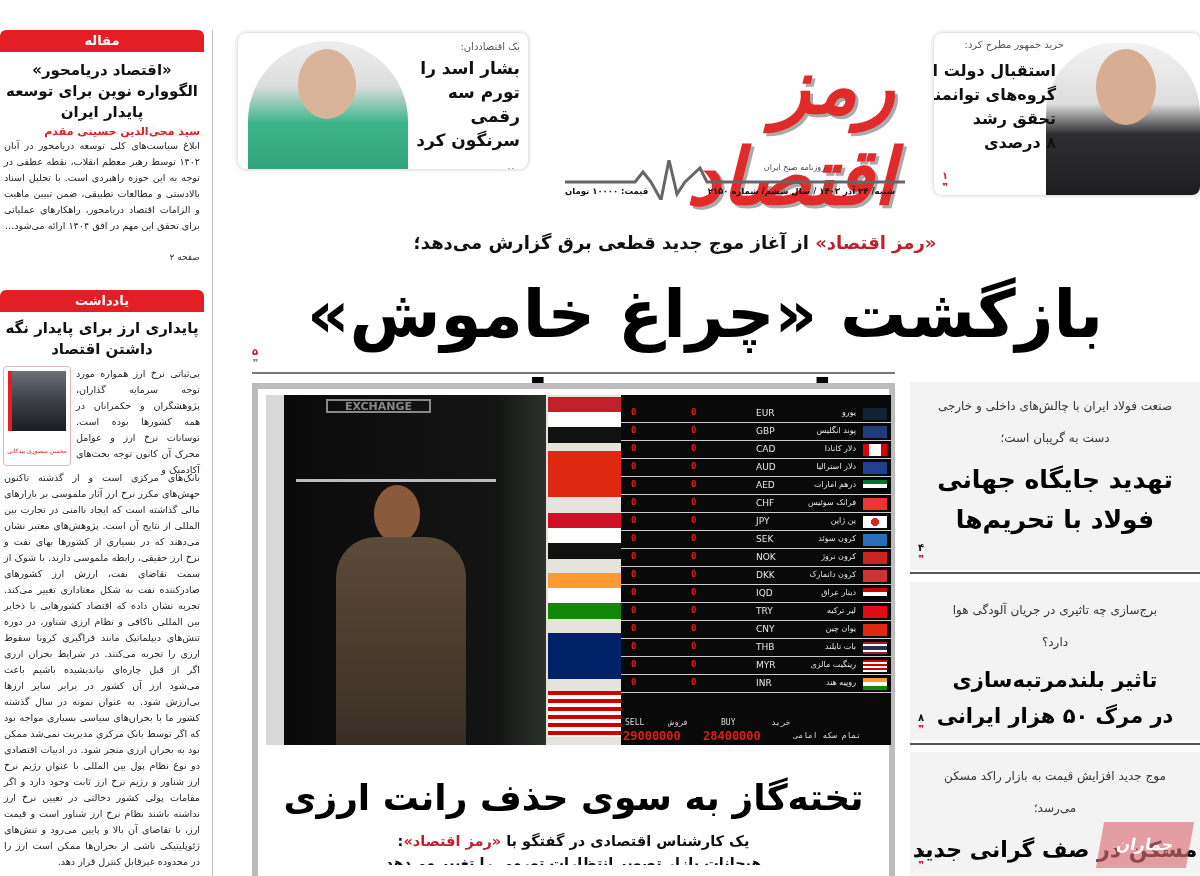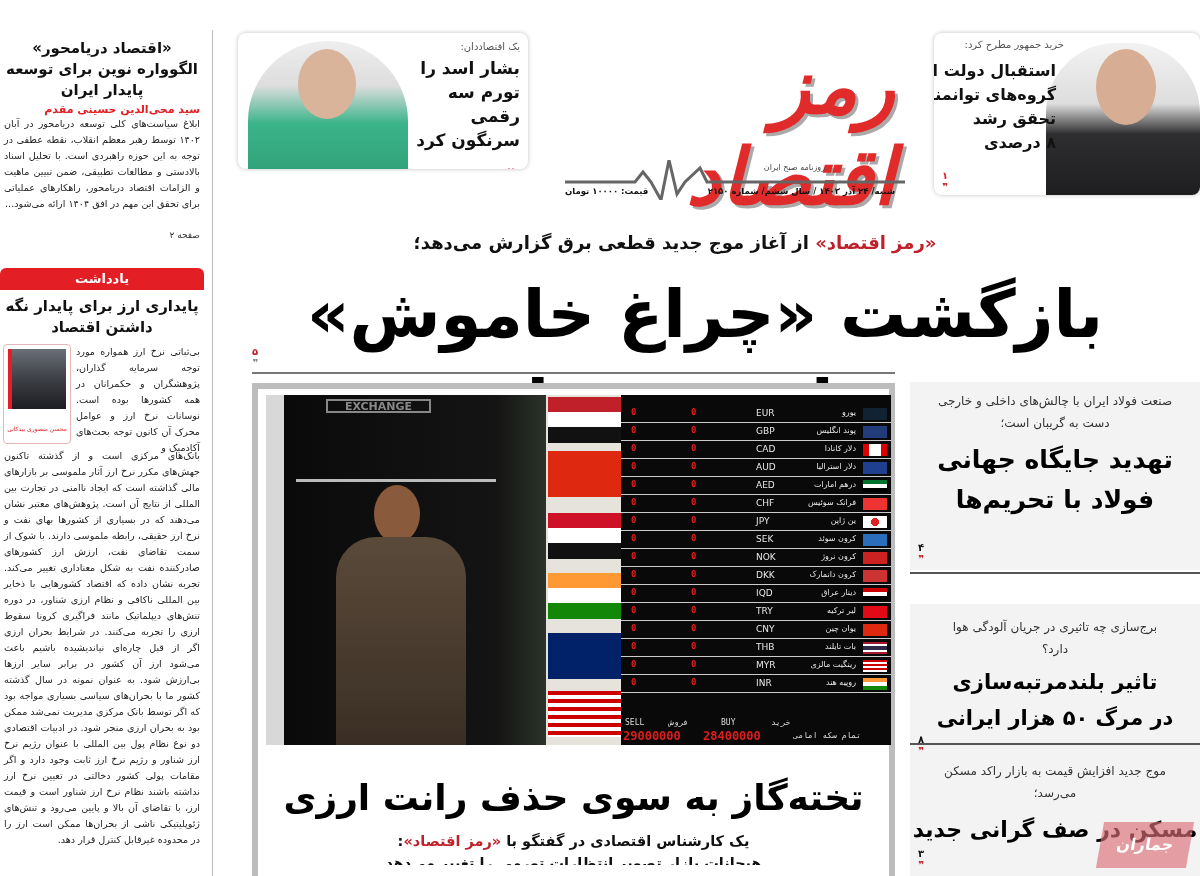--- a/index.html
+++ b/index.html
@@ -63,32 +63,33 @@
 
   .cap-kicker{position:absolute;left:0;top:360px;width:631px;text-align:center;font-size:15.5px;font-weight:bold;color:#111;}
   .cap-kicker .red{color:#c0202a;}
   .cap-title{position:absolute;left:0;top:388px;width:631px;text-align:center;font-size:36px;font-weight:900;color:#000;}
   .cap-sub{position:absolute;left:0;top:444px;width:631px;text-align:center;font-size:14.5px;font-weight:bold;color:#111;}
   .cap-sub .red{color:#c0202a;}
   .cap-sub2{position:absolute;left:0;top:466px;width:631px;text-align:center;font-size:14.5px;font-weight:bold;color:#111;height:10px;overflow:hidden;}
 
   
   .rstory{left:910px;width:290px;background:#f3f3f3;text-align:center;}
-  .r-kicker{font-size:12px;color:#333;line-height:22px;padding-top:8px;}
+  .r-kicker{font-size:12px;color:#333;line-height:32px;padding-top:8px;}
   .r-title{font-size:25px;font-weight:900;color:#000;line-height:40px;}
   .r-page{position:absolute;left:8px;bottom:6px;font-size:10px;color:#c0202a;font-weight:bold;text-align:center;}
   .r-sep{height:2px;background:#555;}
 
   .watermark{position:absolute;left:1100px;top:822px;width:90px;height:46px;background:rgba(220,110,120,.65);transform:skewX(-10deg);color:#fff;font-size:16px;font-weight:bold;text-align:center;line-height:46px;}
 </style>
 </head>
 <body>
 
 <div class="abs lcol">
   <div>
+    <div class="section-bar">مقاله</div>
     <div class="l-title">«اقتصاد دریامحور» الگوواره نوین برای توسعه پایدار ایران</div>
     <div class="l-author">سید محی‌الدین حسینی مقدم</div>
     <div class="l-body">ابلاغ سیاست‌های کلی توسعه دریامحور در آبان ۱۴۰۲ توسط رهبر معظم انقلاب، نقطه عطفی در توجه به این حوزه راهبردی است. با تحلیل اسناد بالادستی و مطالعات تطبیقی، ضمن تبیین ماهیت و الزامات اقتصاد دریامحور، راهکارهای عملیاتی برای تحقق این مهم در افق ۱۴۰۴ ارائه می‌شود...</div>
     <div class="l-page">صفحه ۲</div>
   </div>
 
   <div style="margin-top:24px;">
     <div class="section-bar">یادداشت</div>
     <div class="l-title" style="margin-top:6px;">پایداری ارز برای پایدار نگه داشتن اقتصاد</div>
     <div style="position:relative;height:100px;margin-top:6px;">
@@ -312,21 +313,21 @@
   <div class="r-kicker" style="padding:8px 14px 0;">صنعت فولاد ایران با چالش‌های داخلی و خارجی دست به گریبان است؛</div>
   <div class="r-title" style="margin-top:6px;">تهدید جایگاه جهانی</div>
   <div class="r-title">فولاد با تحریم‌ها</div>
   <div class="r-page">
       <div style="color:#111;">۴</div>
       <div>❞</div>
     </div>
 </div>
 <div class="abs r-sep" style="left:910px;top:572px;width:290px;"></div>
 
-<div class="abs rstory" style="top:604px;height:158px;">
+<div class="abs rstory" style="top:582px;height:158px;">
   <div class="r-kicker" style="padding:12px 40px 0;">برج‌سازی چه تاثیری در جریان آلودگی هوا دارد؟</div>
   <div class="r-title" style="font-size:21px;line-height:36px;margin-top:4px;">تاثیر بلندمرتبه‌سازی</div>
   <div class="r-title" style="font-size:21px;line-height:36px;">در مرگ ۵۰ هزار ایرانی</div>
   <div class="r-page">
       <div style="color:#111;">۸</div>
       <div>❞</div>
     </div>
 </div>
 <div class="abs r-sep" style="left:910px;top:743px;width:290px;"></div>
 

